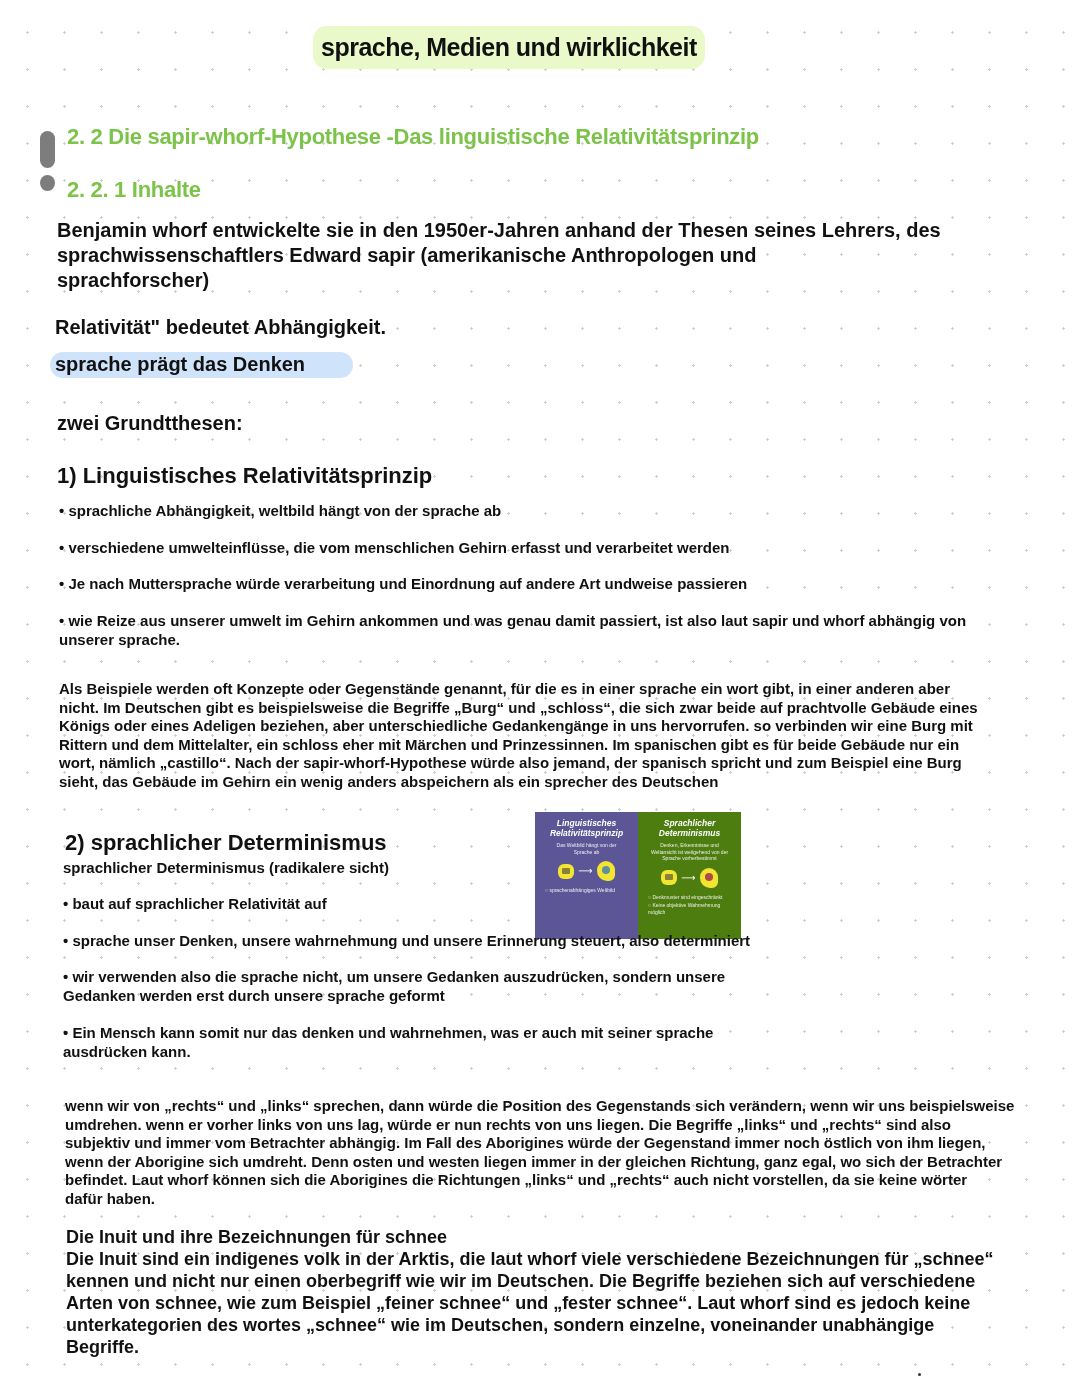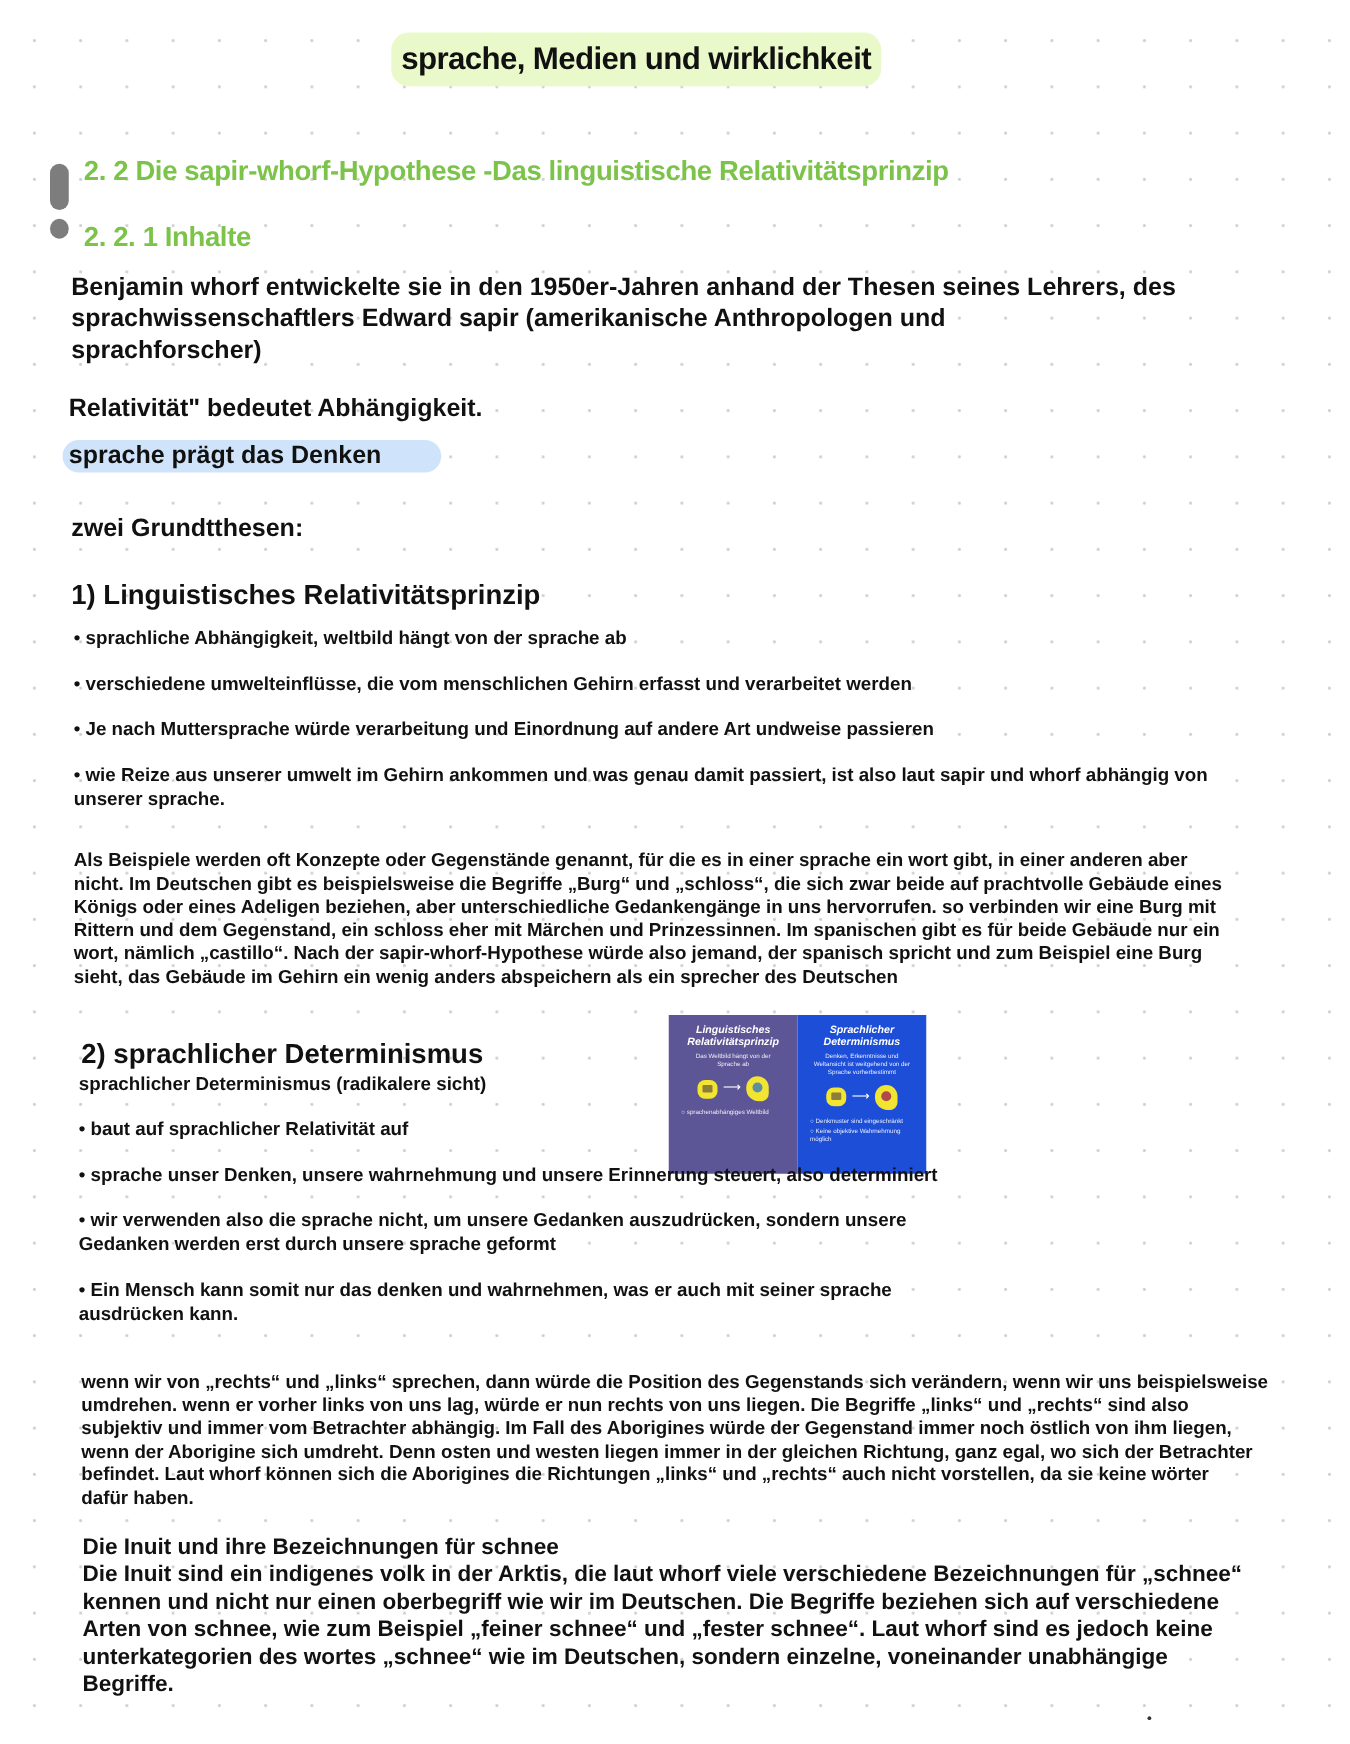--- a/index.html
+++ b/index.html
@@ -39,21 +39,21 @@
   .graphic {
     left: 535px; top: 795px; width: 206px; height: 127px; display: flex;
     font-family: "Liberation Sans", sans-serif;
     margin-top: 17px;
   }
   .gpanel {
     flex: 1; padding: 6px 4px; box-sizing: border-box; color: #fff; text-align: center;
     position: relative;
   }
   .gpanel.left { background: #5c5596; }
-  .gpanel.right { background: #1d4ed8; }
+  .gpanel.right { background: #4d7c0f; }
   .gtitle { font-size: 8.5px; font-weight: bold; font-style: italic; line-height: 10px; }
   .gsub { font-size: 5px; line-height: 6.5px; margin-top: 4px; opacity: 0.9; }
   .gicons { display: flex; align-items: center; justify-content: center; margin-top: 6px; gap: 4px; }
   .head-icon {
     width: 18px; height: 20px; background: #f2e531; border-radius: 9px 9px 6px 10px; position: relative;
   }
   .head-icon .inner {
     position: absolute; left: 5px; top: 5px; width: 8px; height: 8px; border-radius: 50%; background: #5f8f9c;
   }
   .speech-icon {
@@ -95,21 +95,21 @@
 <div class="abs small" style="left:59px; top:539px;">• verschiedene umwelteinflüsse, die vom menschlichen Gehirn erfasst und verarbeitet werden</div>
 <div class="abs small" style="left:59px; top:575px;">• Je nach Muttersprache würde verarbeitung und Einordnung auf andere Art undweise passieren</div>
 <div class="abs small" style="left:59px; top:612px; width:990px;">
   <div>• wie Reize aus unserer umwelt im Gehirn ankommen und was genau damit passiert, ist also laut sapir und whorf abhängig von</div>
   <div>unserer sprache.</div>
 </div>
 <div class="abs small" style="left:59px; top:668px; width:990px;margin-top:12px;">
   <div>Als Beispiele werden oft Konzepte oder Gegenstände genannt, für die es in einer sprache ein wort gibt, in einer anderen aber</div>
   <div>nicht. Im Deutschen gibt es beispielsweise die Begriffe „Burg“ und „schloss“, die sich zwar beide auf prachtvolle Gebäude eines</div>
   <div>Königs oder eines Adeligen beziehen, aber unterschiedliche Gedankengänge in uns hervorrufen. so verbinden wir eine Burg mit</div>
-  <div>Rittern und dem Gegenstand, ein schloss eher mit Märchen und Prinzessinnen. Im spanischen gibt es für beide Gebäude nur ein</div>
+  <div>Rittern und dem Mittelalter, ein schloss eher mit Märchen und Prinzessinnen. Im spanischen gibt es für beide Gebäude nur ein</div>
   <div>wort, nämlich „castillo“. Nach der sapir-whorf-Hypothese würde also jemand, der spanisch spricht und zum Beispiel eine Burg</div>
   <div>sieht, das Gebäude im Gehirn ein wenig anders abspeichern als ein sprecher des Deutschen</div>
 </div>
 
 <div class="abs graphic">
   <div class="gpanel left">
     <div class="gtitle">
       <div>Linguistisches</div>
       <div>Relativitätsprinzip</div>
     </div>

